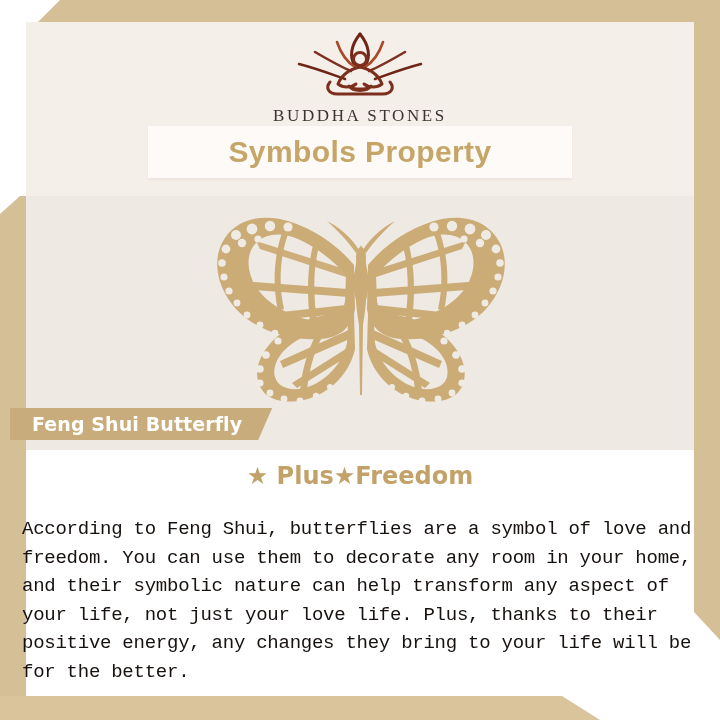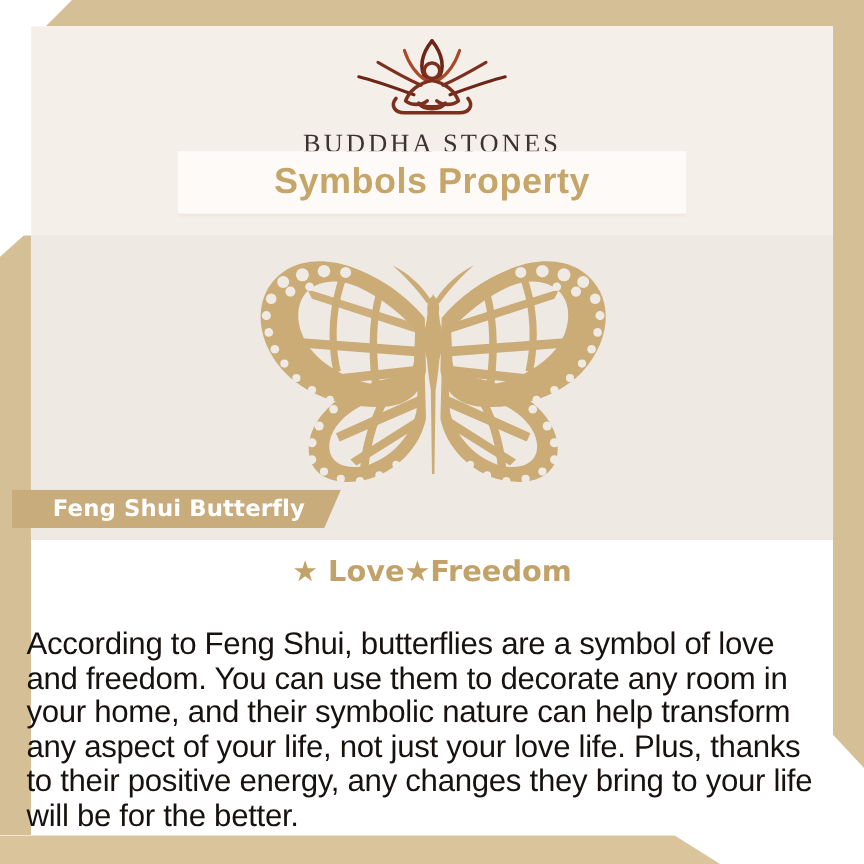--- a/index.html
+++ b/index.html
@@ -93,21 +93,21 @@
     width: 720px;
     text-align: center;
   }
   .logo-mark {
     display: block;
     margin: 0 auto;
   }
   .logo-word {
     margin-top: 4px;
     font-family: "Liberation Serif", serif;
-    font-size: 22px;
+    font-size: 17px;
     letter-spacing: 2.6px;
     color: #3A3330;
     text-align: center;
   }
 
   
   .title-banner {
     position: absolute;
     left: 148px;
     top: 126px;
@@ -136,21 +136,21 @@
     height: 200px;
   }
   .butterfly-wrap svg { display: block; }
 
   
   .tag {
     position: absolute;
     left: 10px;
     top: 408px;
     height: 32px;
-    padding: 0 30px 0 34px;
+    padding: 0 30px 0 22px;
     background: #C9AC7B;
     display: flex;
     align-items: center;
     clip-path: polygon(0 0, 100% 0, calc(100% - 14px) 100%, 0 100%);
   }
   .tag-text {
     color: #FFFFFF;
     font-size: 19px;
     font-weight: bold;
     font-family: "DejaVu Sans", sans-serif;
@@ -168,24 +168,24 @@
     font-weight: bold;
     color: #C3A26A;
     font-family: "DejaVu Sans", sans-serif;
     white-space: nowrap;
   }
   .body-copy {
     position: absolute;
     left: 22px;
     top: 496px;
     width: 672px;
-    font-size: 26px;
+    font-size: 19px;
     line-height: 28.5px;
     color: #17120F;
-    font-family: Liberation Sans, sans-serif;
+    font-family: Liberation Mono, monospace;
     letter-spacing: -0.25px;
   }
 </style>
 </head>
 <body>
 
 <div class="poster">
 
   <div class="panel-hero"></div>
   <div class="panel-mid"></div>
@@ -330,16 +330,16 @@
           <circle cx="196" cy="182" r="3"></circle>
           <circle cx="248" cy="136" r="3.6"></circle>
       </g>
     </svg>
   </div>
 
   <div class="tag">
     <span class="tag-text">Feng Shui Butterfly</span>
   </div>
 
-  <div class="subhead">★ Love★Freedom</div>
+  <div class="subhead">★ Plus★Freedom</div>
   <p class="body-copy">According to Feng Shui, butterflies are a symbol of love and freedom. You can use them to decorate any room in your home, and their symbolic nature can help transform any aspect of your life, not just your love life. Plus, thanks to their positive energy, any changes they bring to your life will be for the better.</p>
 
 </div>
 
 </body></html>

